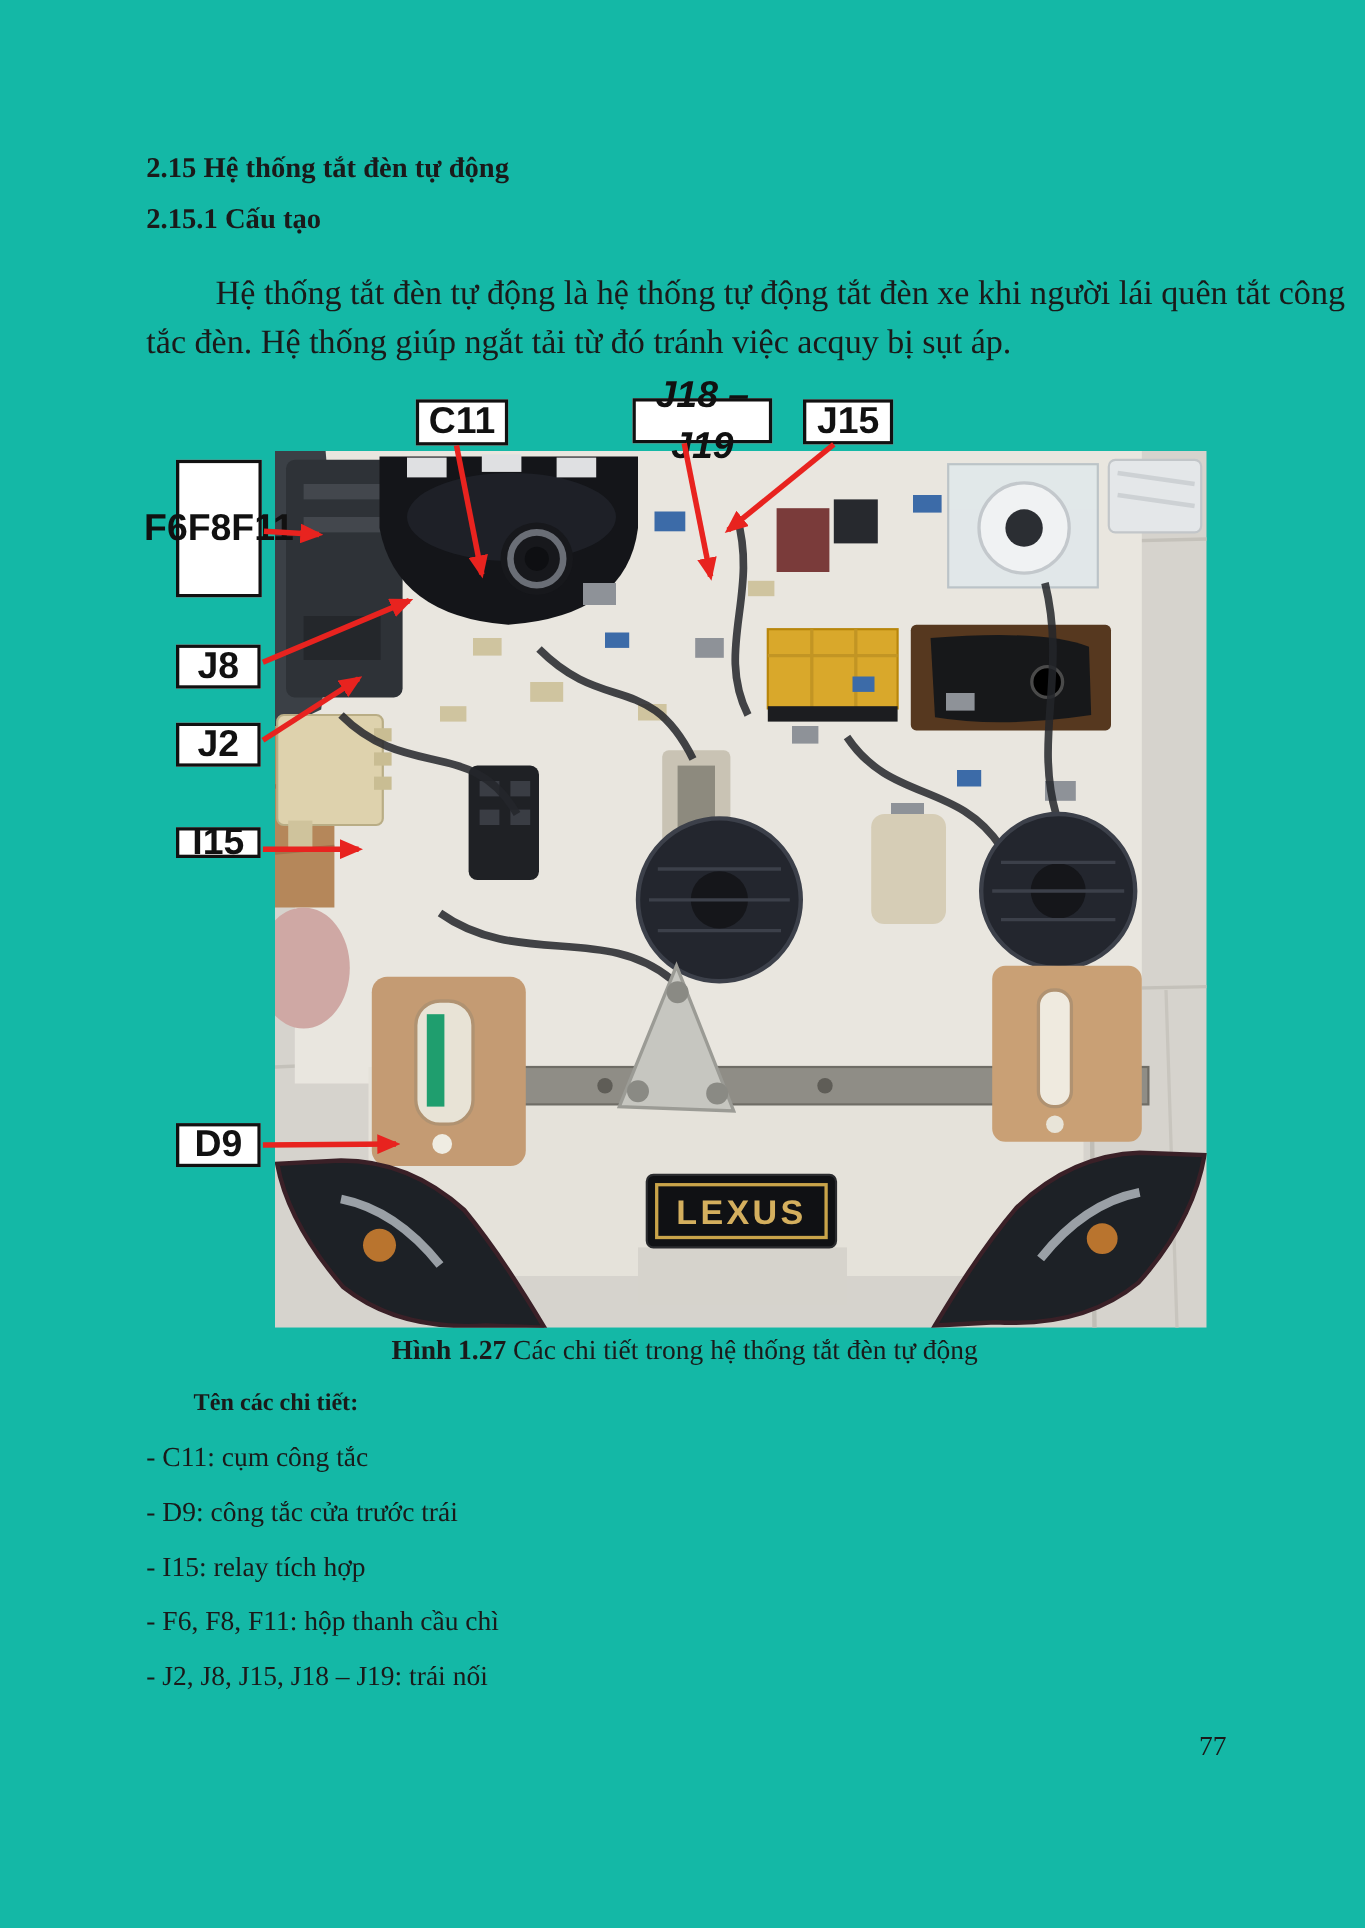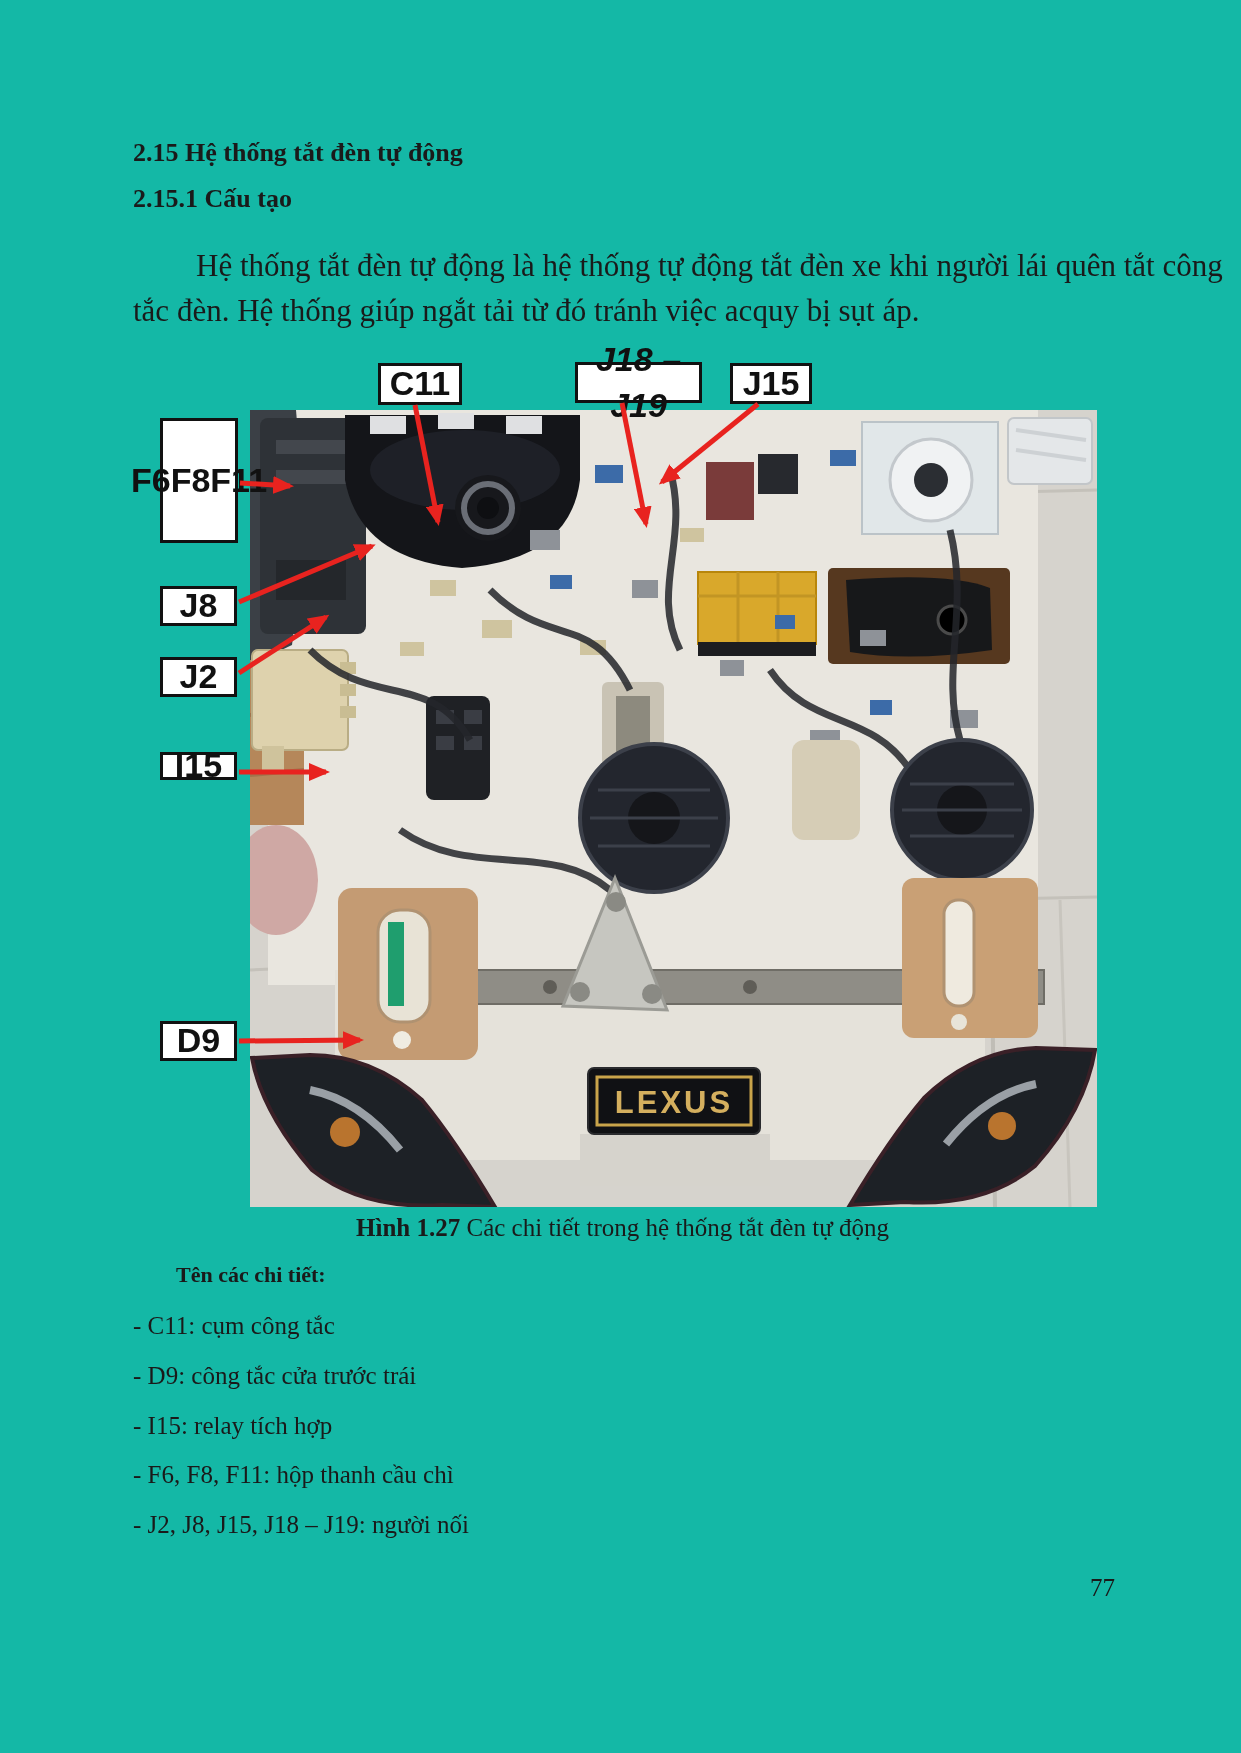--- a/index.html
+++ b/index.html
@@ -241,16 +241,16 @@
   <div class="abs caption">
     <b>Hình 1.27</b>
     <span>Các chi tiết trong hệ thống tắt đèn tự động</span>
   </div>
 
   <div class="abs list-title">Tên các chi tiết:</div>
   <div class="li" style="top:1312px">- C11: cụm công tắc</div>
   <div class="li" style="top:1362px">- D9: công tắc cửa trước trái</div>
   <div class="li" style="top:1412px">- I15: relay tích hợp</div>
   <div class="li" style="top:1461px">- F6, F8, F11: hộp thanh cầu chì</div>
-  <div class="li" style="top:1511px">- J2, J8, J15, J18 – J19: người nối</div>
+  <div class="li" style="top:1511px">- J2, J8, J15, J18 – J19: trái nối</div>
 
   <div class="abs pageno">77</div>
 </div>
 
 </body></html>

